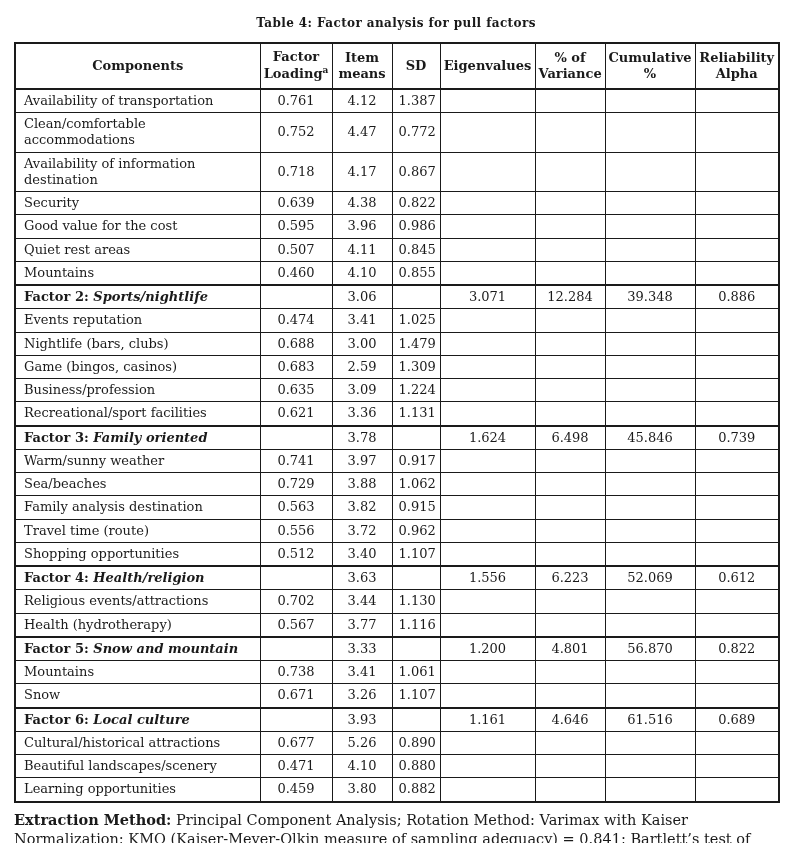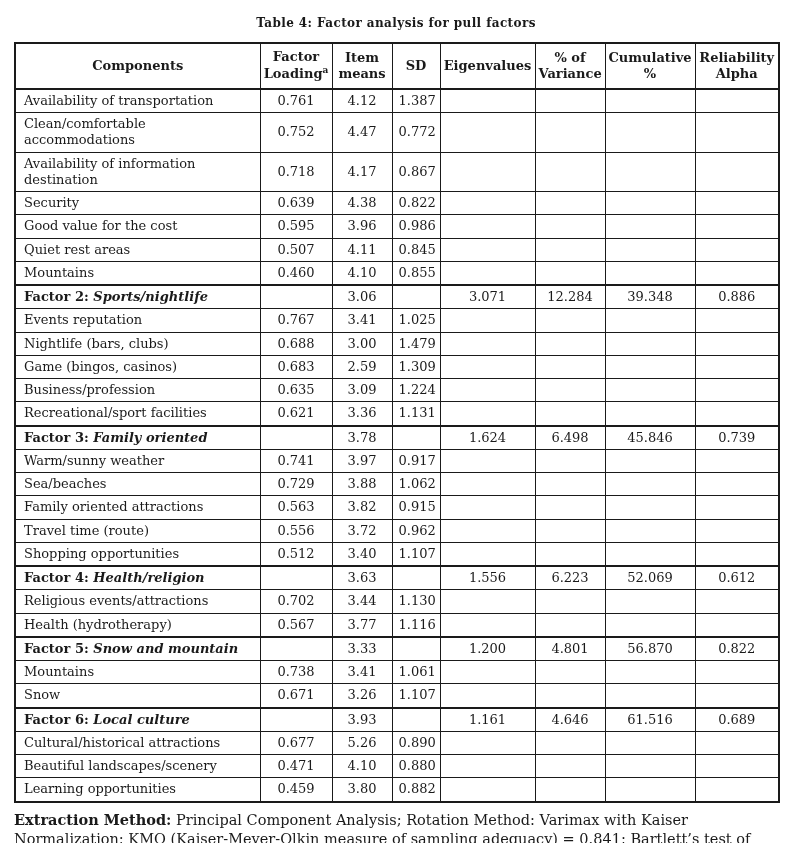--- a/index.html
+++ b/index.html
@@ -168,21 +168,21 @@
           <td class="num"></td>
           <td class="num">3.06</td>
           <td class="num"></td>
           <td class="num">3.071</td>
           <td class="num">12.284</td>
           <td class="num">39.348</td>
           <td class="num">0.886</td>
         </tr>
         <tr>
           <td class="components">Events reputation</td>
-          <td class="num">0.767</td>
+          <td class="num">0.474</td>
           <td class="num">3.41</td>
           <td class="num">1.025</td>
           <td class="num"></td>
           <td class="num"></td>
           <td class="num"></td>
           <td class="num"></td>
         </tr>
         <tr>
           <td class="components">Nightlife (bars, clubs)</td>
           <td class="num">0.688</td>
@@ -247,21 +247,21 @@
           <td class="components">Sea/beaches</td>
           <td class="num">0.729</td>
           <td class="num">3.88</td>
           <td class="num">1.062</td>
           <td class="num"></td>
           <td class="num"></td>
           <td class="num"></td>
           <td class="num"></td>
         </tr>
         <tr>
-          <td class="components">Family oriented attractions</td>
+          <td class="components">Family analysis destination</td>
           <td class="num">0.563</td>
           <td class="num">3.82</td>
           <td class="num">0.915</td>
           <td class="num"></td>
           <td class="num"></td>
           <td class="num"></td>
           <td class="num"></td>
         </tr>
         <tr>
           <td class="components">Travel time (route)</td>

